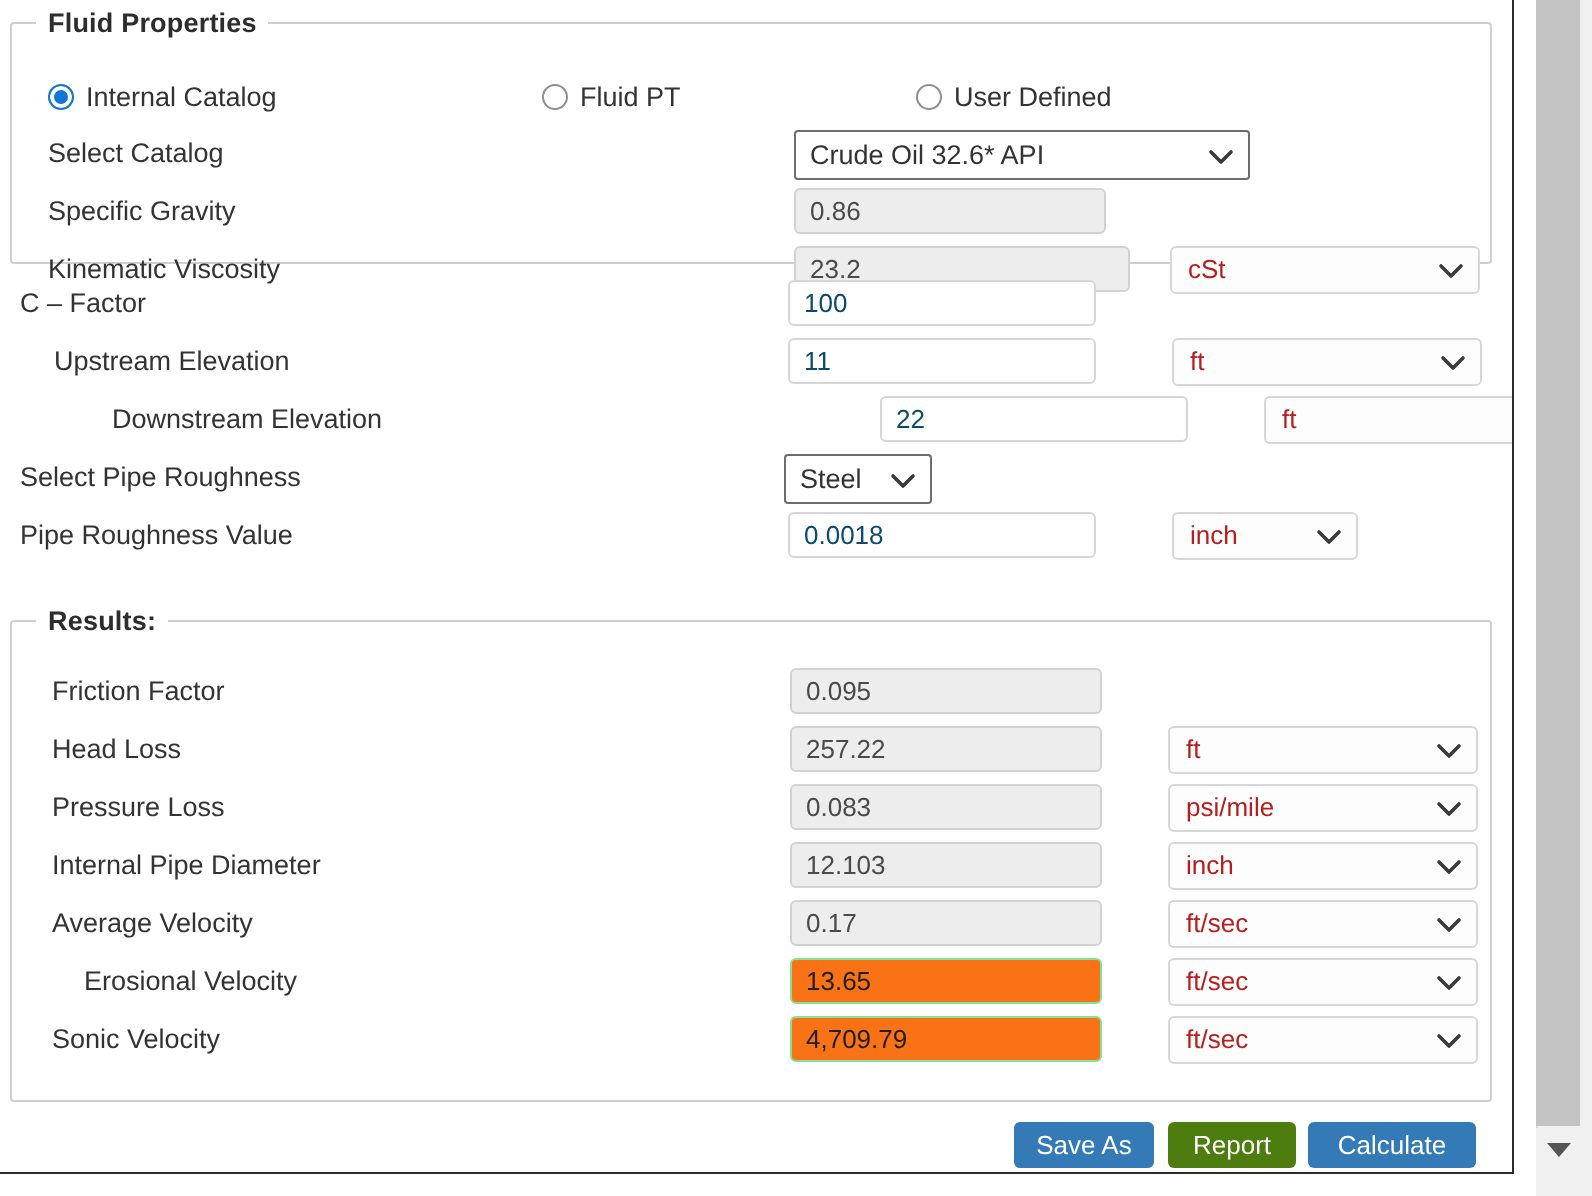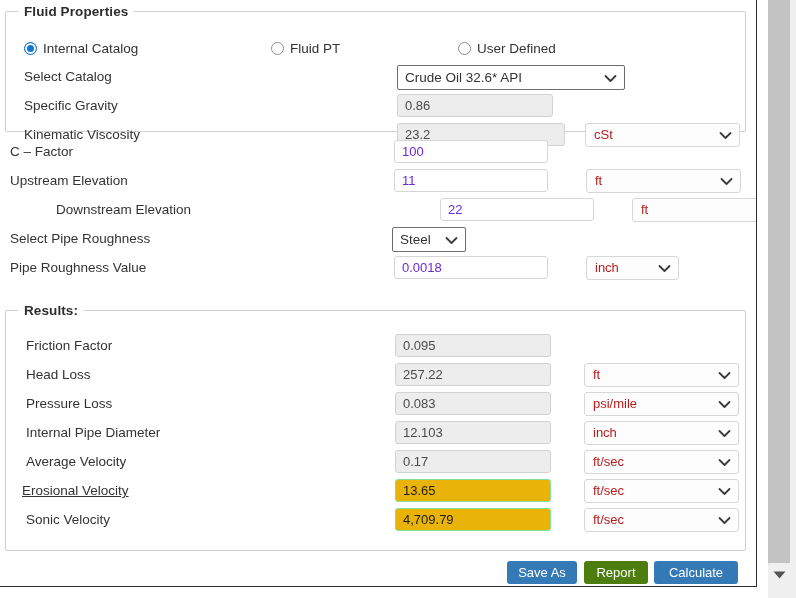--- a/index.html
+++ b/index.html
@@ -80,24 +80,24 @@
     color: #4a4a4a;
     background: #ededed;
     border: 1px solid #d2d2d2;
     border-radius: 3px;
     font-family: "Liberation Sans", sans-serif;
     outline: none;
   }
   .val.editable {
     background: #ffffff;
     border: 1px solid #d6d6d6;
-    color: #6d28d9;
+    color: #0c4a6e;
   }
   .val.green {
-    background: #eab308;
+    background: #f97316;
     border: 1px solid #82e296;
     color: #1f1f1f;
   }
 
   
   .unit-sel {
     position: absolute;
     height: 24px;
     background: #fdfdfd;
     border: 1px solid #d7d7d7;
@@ -293,21 +293,21 @@
     </fieldset>
 
     <div style="position:absolute; left:0; top:140px; width:757px; height:150px;">
 
       <div class="row" style="top:0;">
         <span class="lbl" style="left:10px;">C – Factor</span>
         <input class="val editable" style="left: 394px; width: 154px;" value="100">
       </div>
 
       <div class="row" style="top:29px;">
-        <span class="lbl" style="left:10px;text-align:center;">Upstream Elevation</span>
+        <span class="lbl" style="left:27px;text-align:center;">Upstream Elevation</span>
         <input class="val editable" style="left: 394px; width: 154px;" value="11">
         <div class="unit-sel" style="left:586px; width:155px;">
           <span class="sel-text">ft</span>
           <span class="chev">
             <svg width="13" height="11" viewBox="0 0 13 11">
                 <path d="M1.5 3 L6.5 8 L11.5 3" stroke="#3a3a3a" stroke-width="1.8" fill="none" stroke-linecap="round" stroke-linejoin="round"></path>
               </svg>
           </span>
         </div>
       </div>
@@ -405,21 +405,21 @@
           <span class="sel-text">ft/sec</span>
           <span class="chev">
             <svg width="13" height="11" viewBox="0 0 13 11">
                 <path d="M1.5 3 L6.5 8 L11.5 3" stroke="#3a3a3a" stroke-width="1.8" fill="none" stroke-linecap="round" stroke-linejoin="round"></path>
               </svg>
           </span>
         </div>
       </div>
 
       <div class="row" style="top:161px;">
-        <span class="lbl" style="left:16px;text-decoration:underline;">Erosional Velocity</span>
+        <span class="lbl" style="left:36px;">Erosional Velocity</span>
         <input class="val green" style="left: 389px; width: 156px;" readonly="" value="13.65">
         <div class="unit-sel" style="left:578px; width:155px;">
           <span class="sel-text">ft/sec</span>
           <span class="chev">
             <svg width="13" height="11" viewBox="0 0 13 11">
                 <path d="M1.5 3 L6.5 8 L11.5 3" stroke="#3a3a3a" stroke-width="1.8" fill="none" stroke-linecap="round" stroke-linejoin="round"></path>
               </svg>
           </span>
         </div>
       </div>

